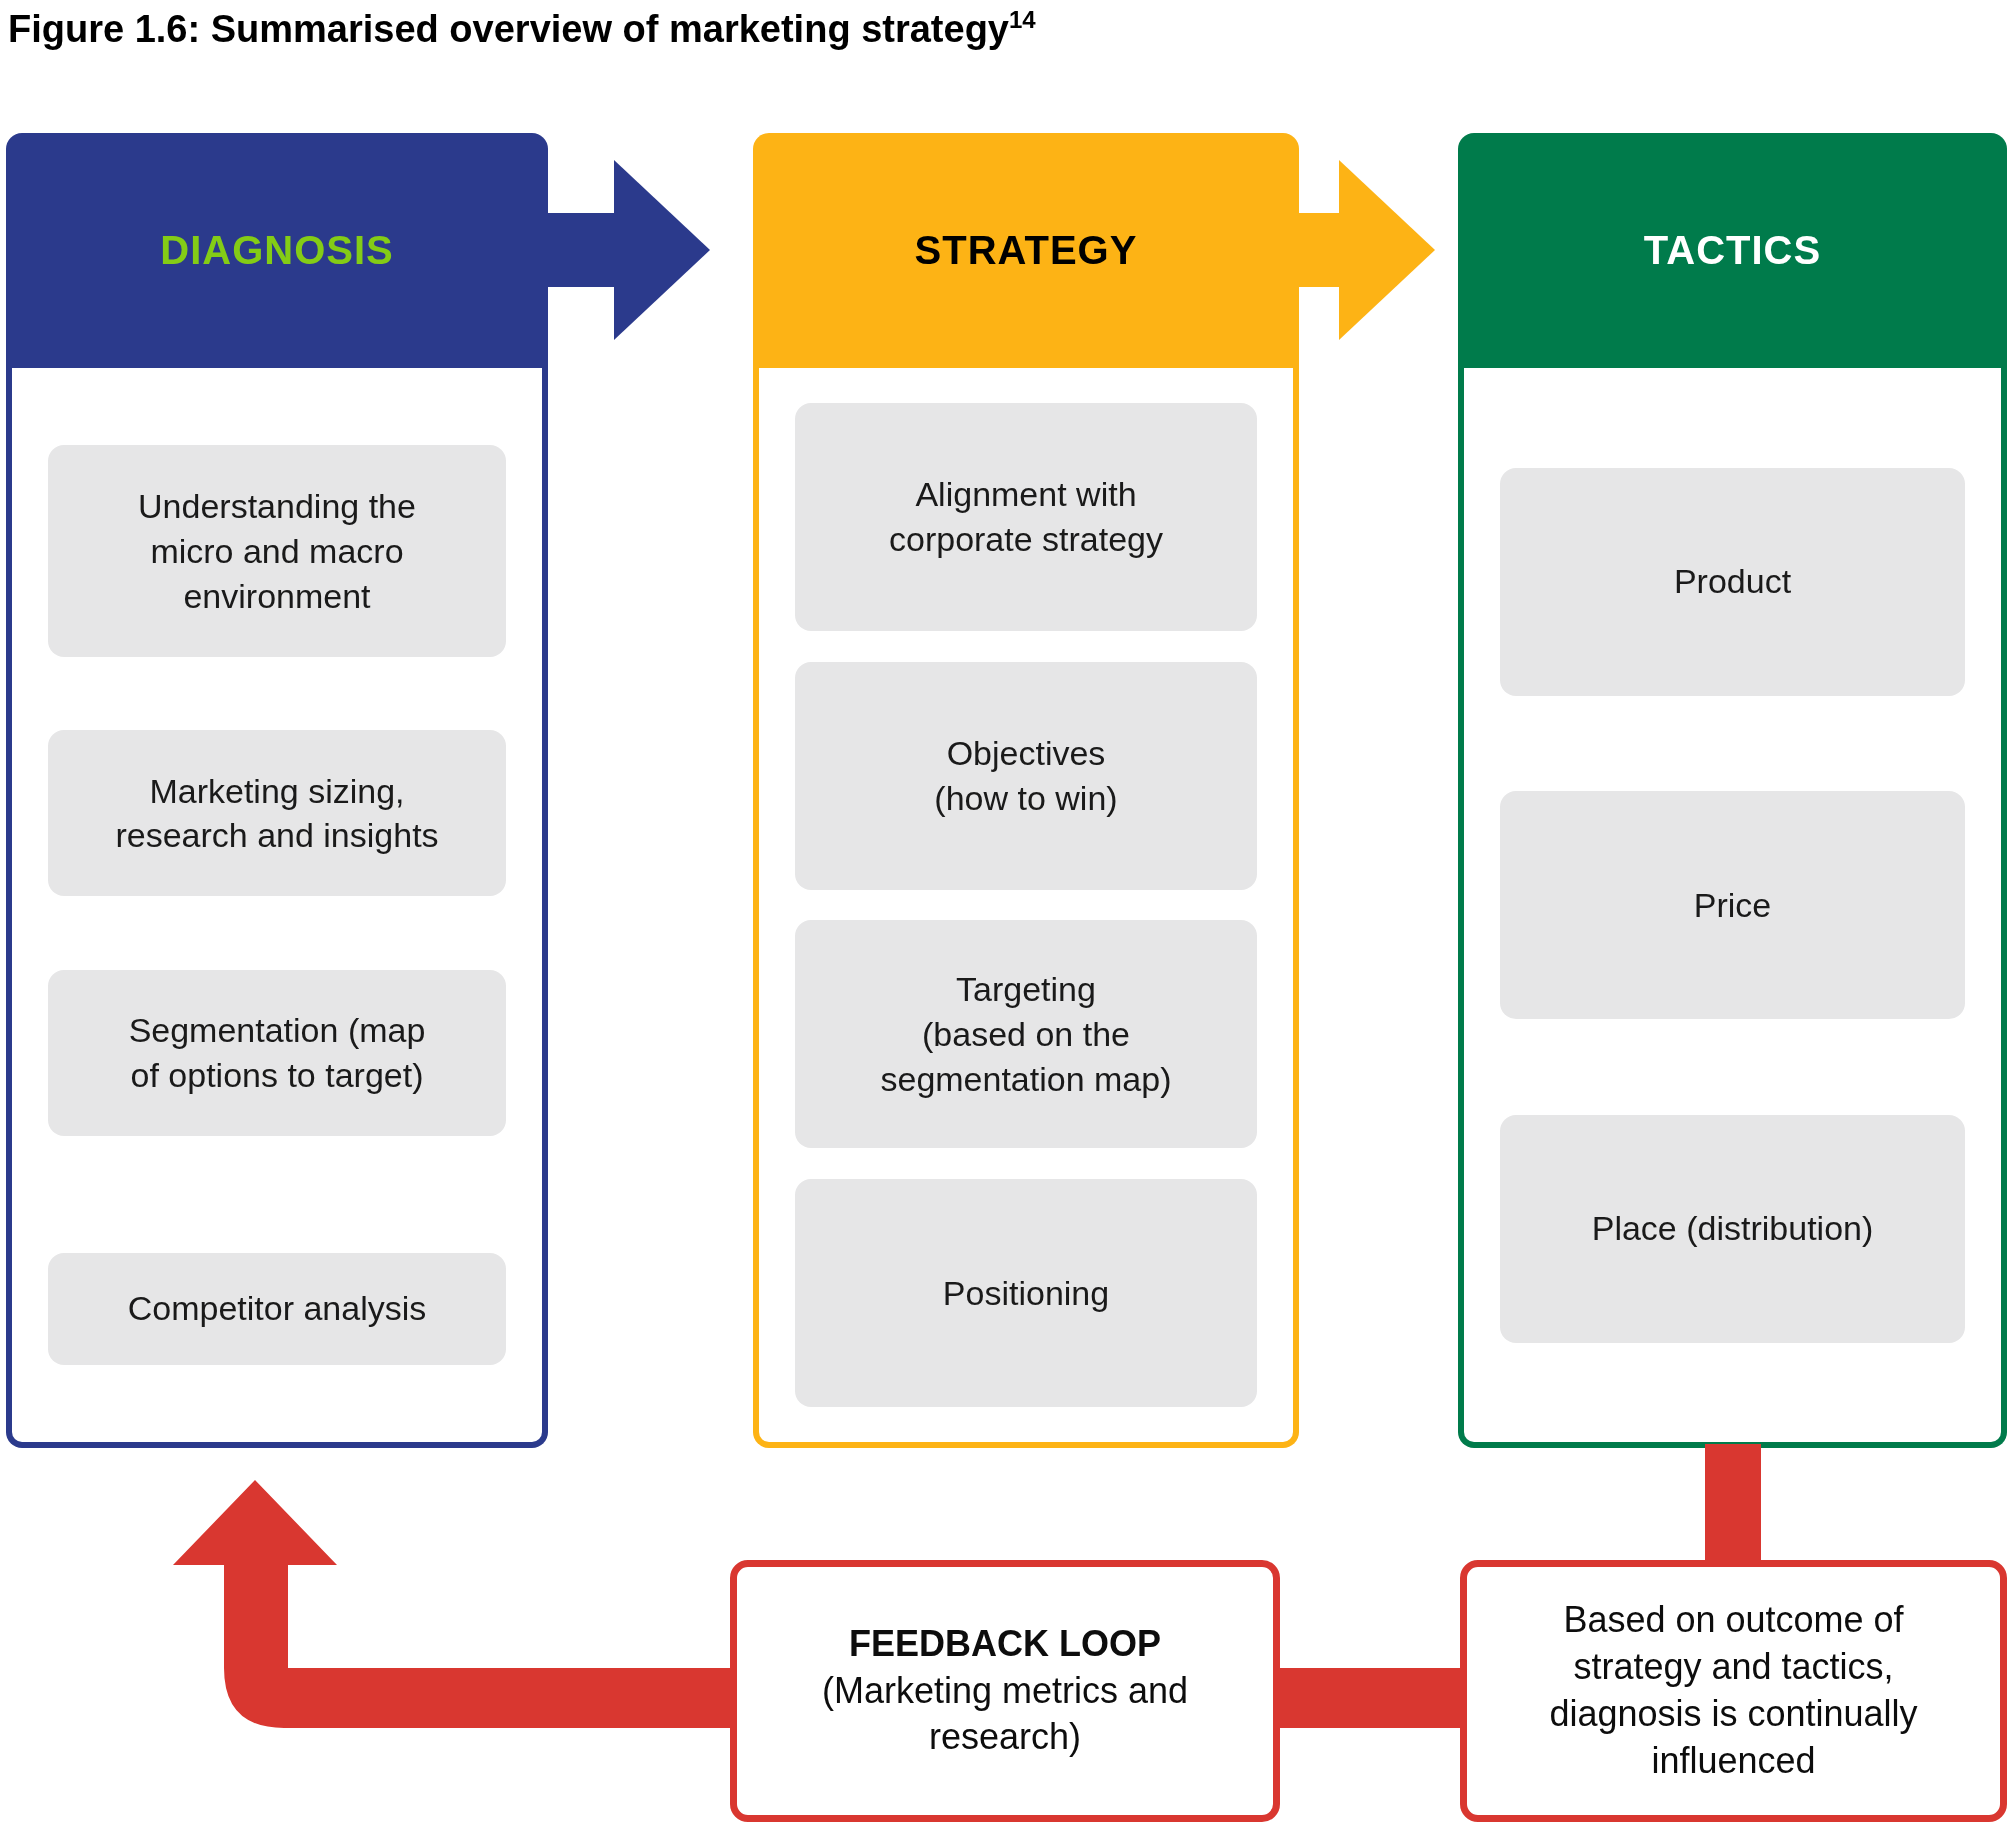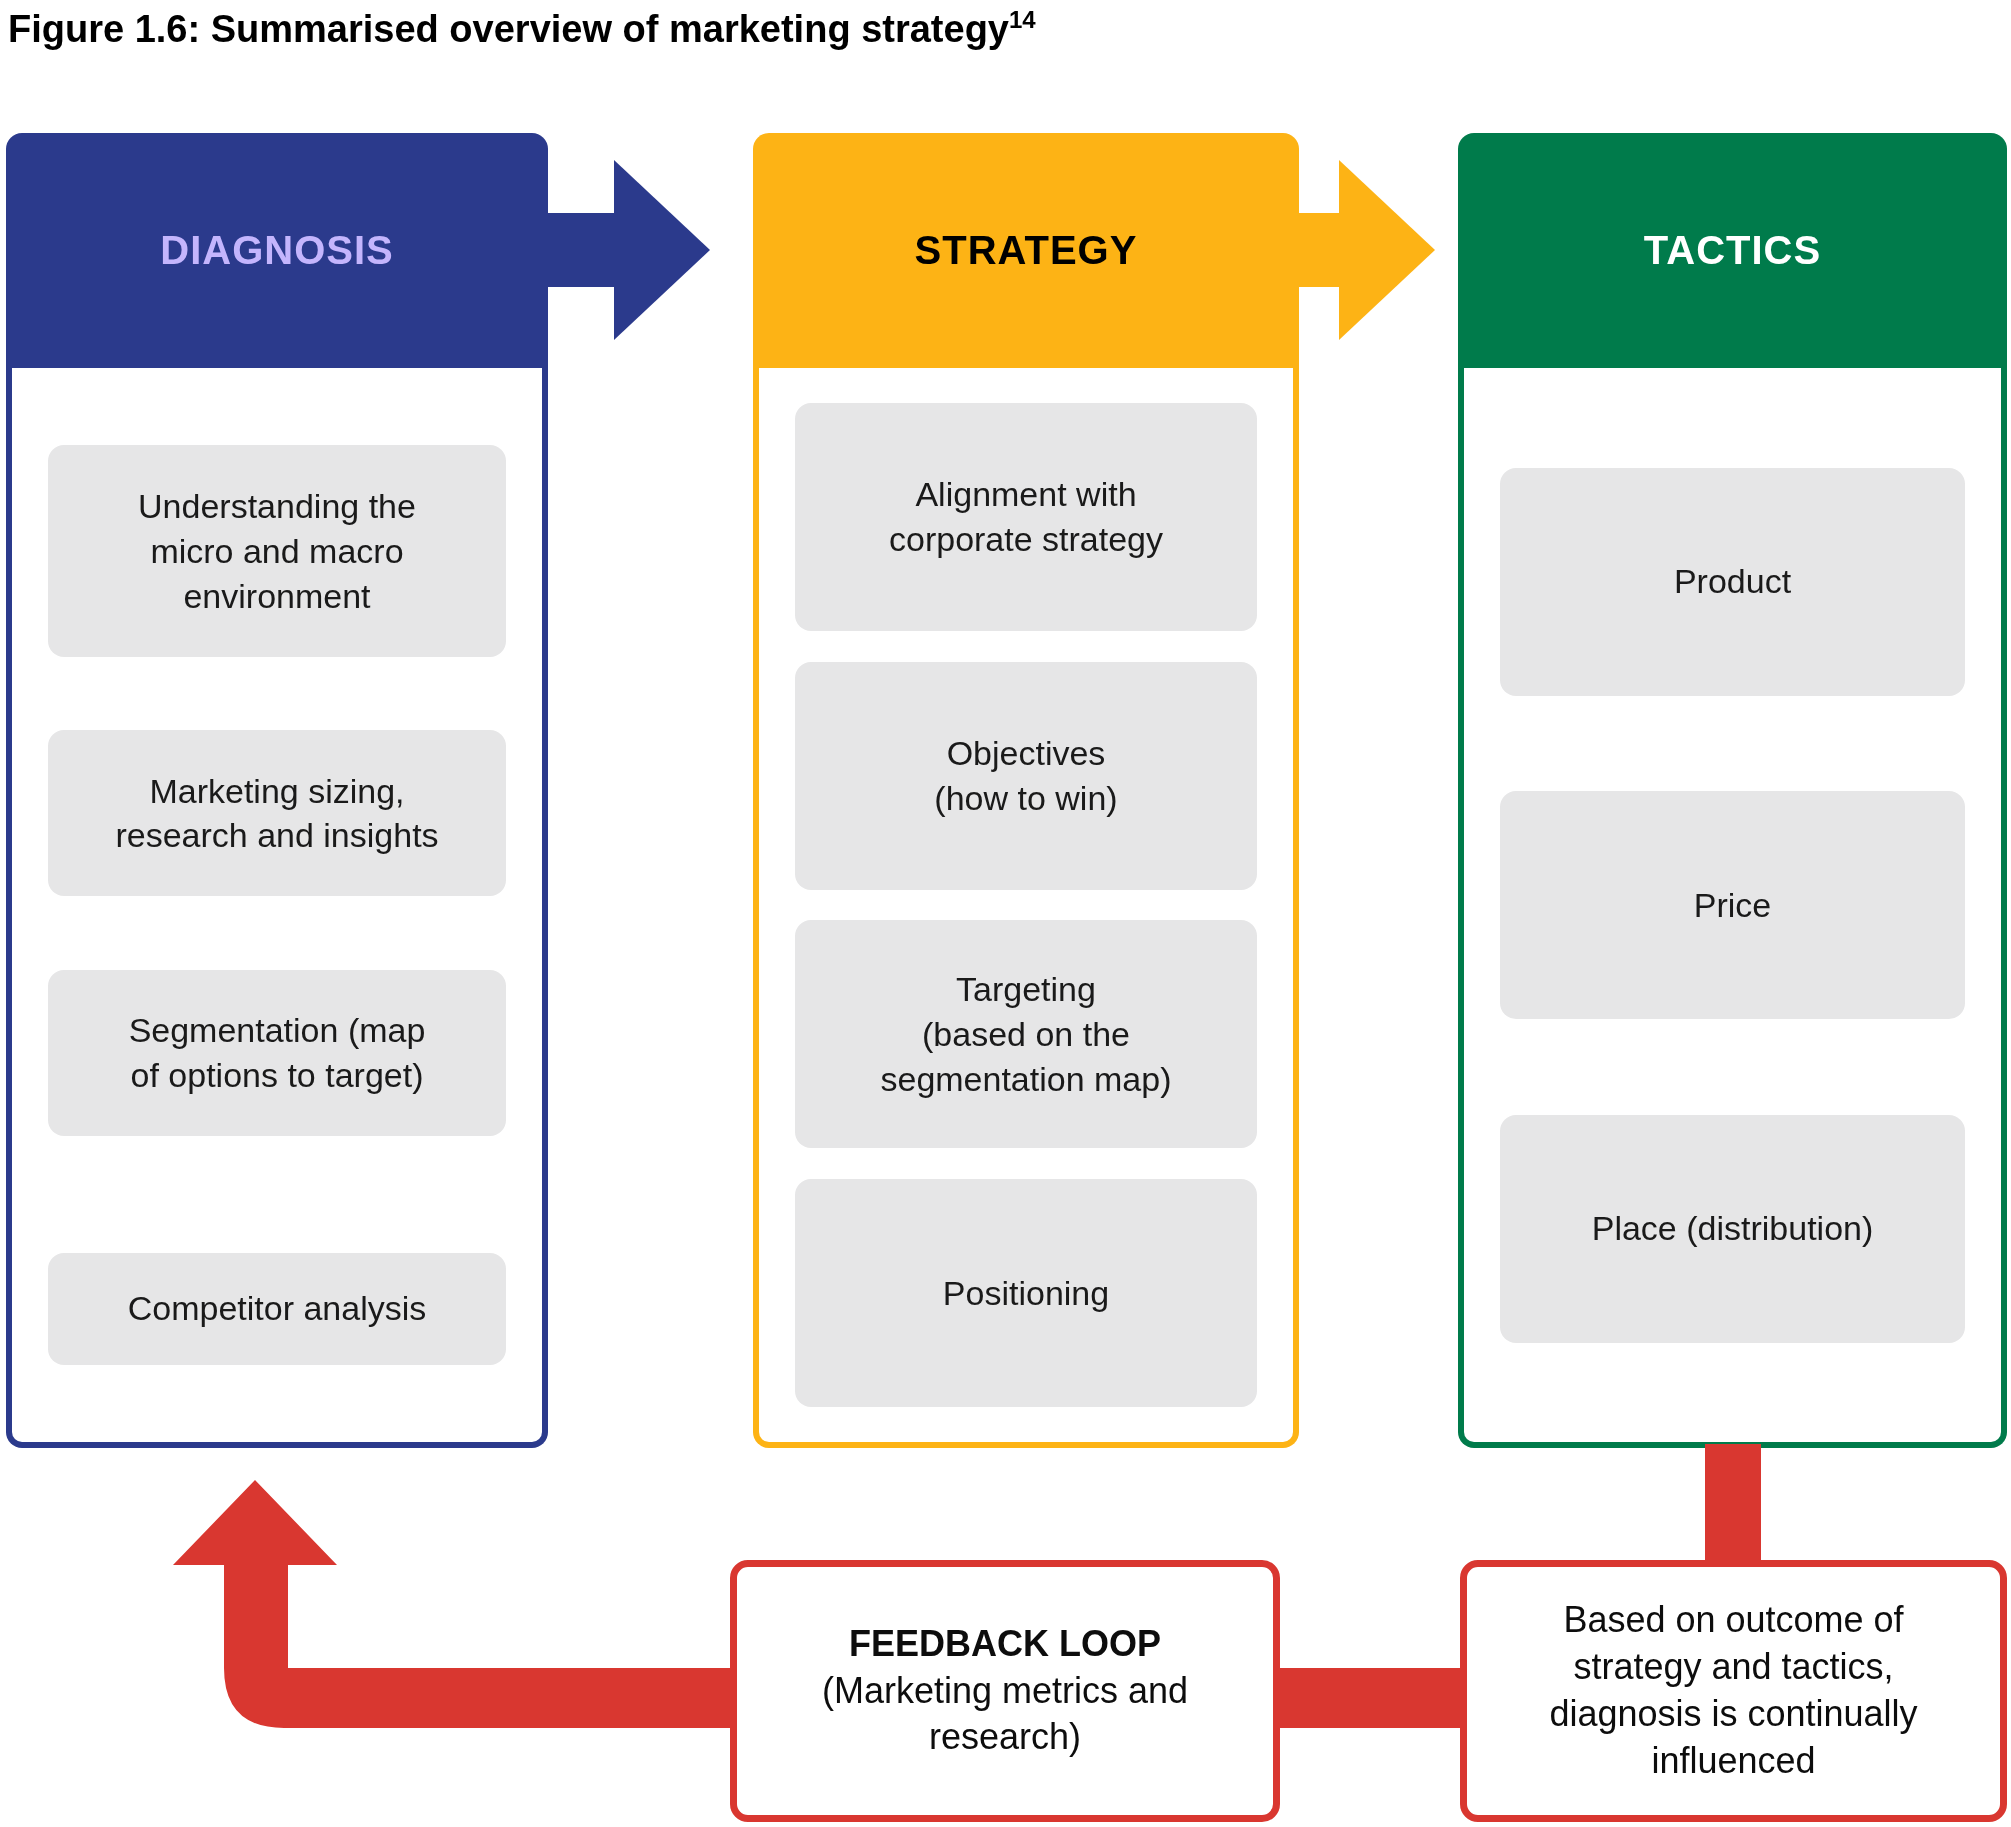--- a/index.html
+++ b/index.html
@@ -39,21 +39,21 @@
     text-align:center;font-size:34px;line-height:1.32;color:#1A1A1A;
     white-space:pre-line;
     box-sizing:border-box;padding:6px 10px;
   }
   .h-3l{height:212px;}   
   .h-2l{height:166px;}   
   .h-1l{height:112px;margin-top:44px;}   
   .h-eq{height:228px;}   
 
   #col-diagnosis{left:6px;width:542px;}
-  #col-diagnosis .col-header{background:#2B3A8C;color:#c4b5fd;text-align:right;}
+  #col-diagnosis .col-header{background:#2B3A8C;color:#84cc16;text-align:right;}
   #col-diagnosis .col-body{border-color:#2B3A8C;}
 
   #col-strategy{left:727px;width:546px;margin-left:26px;}
   #col-strategy .col-header{background:#FDB315;color:#000000;}
   #col-strategy .col-body{border-color:#FDB315;}
 
   #col-tactics{left:1458px;width:549px;}
   #col-tactics .col-header{background:#007B4B;color:#ffffff;}
   #col-tactics .col-body{border-color:#007B4B;}
 

